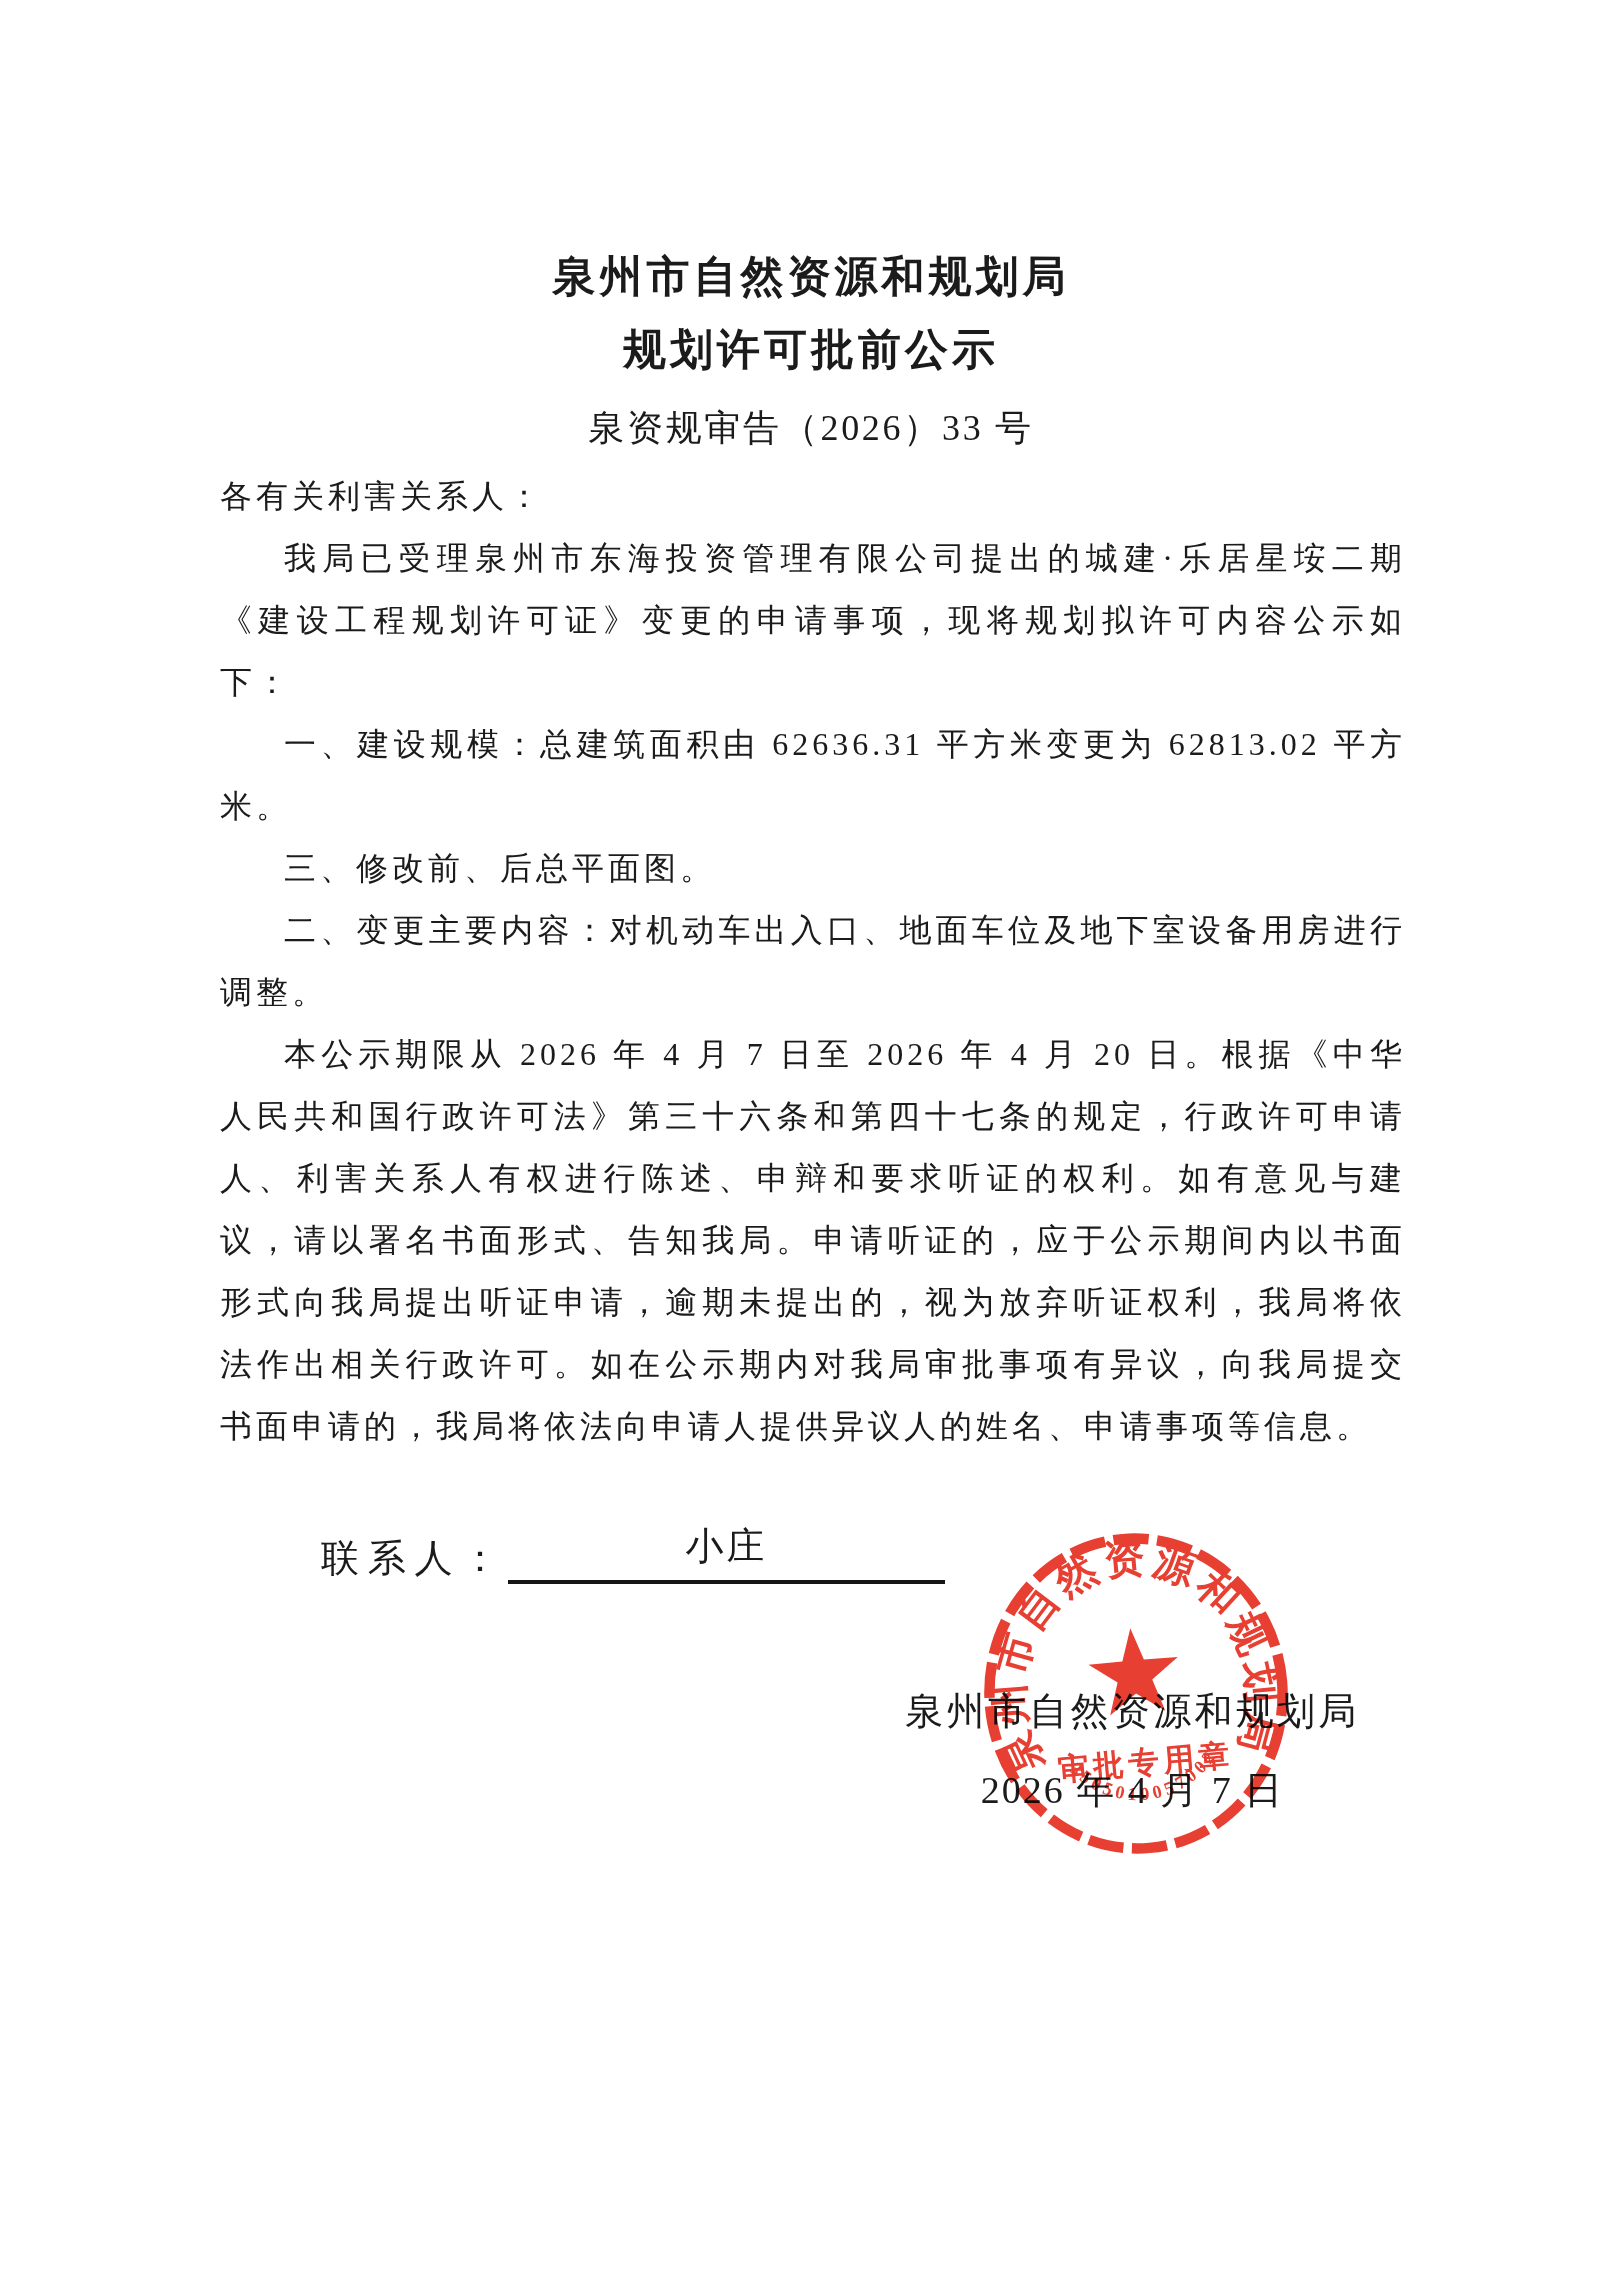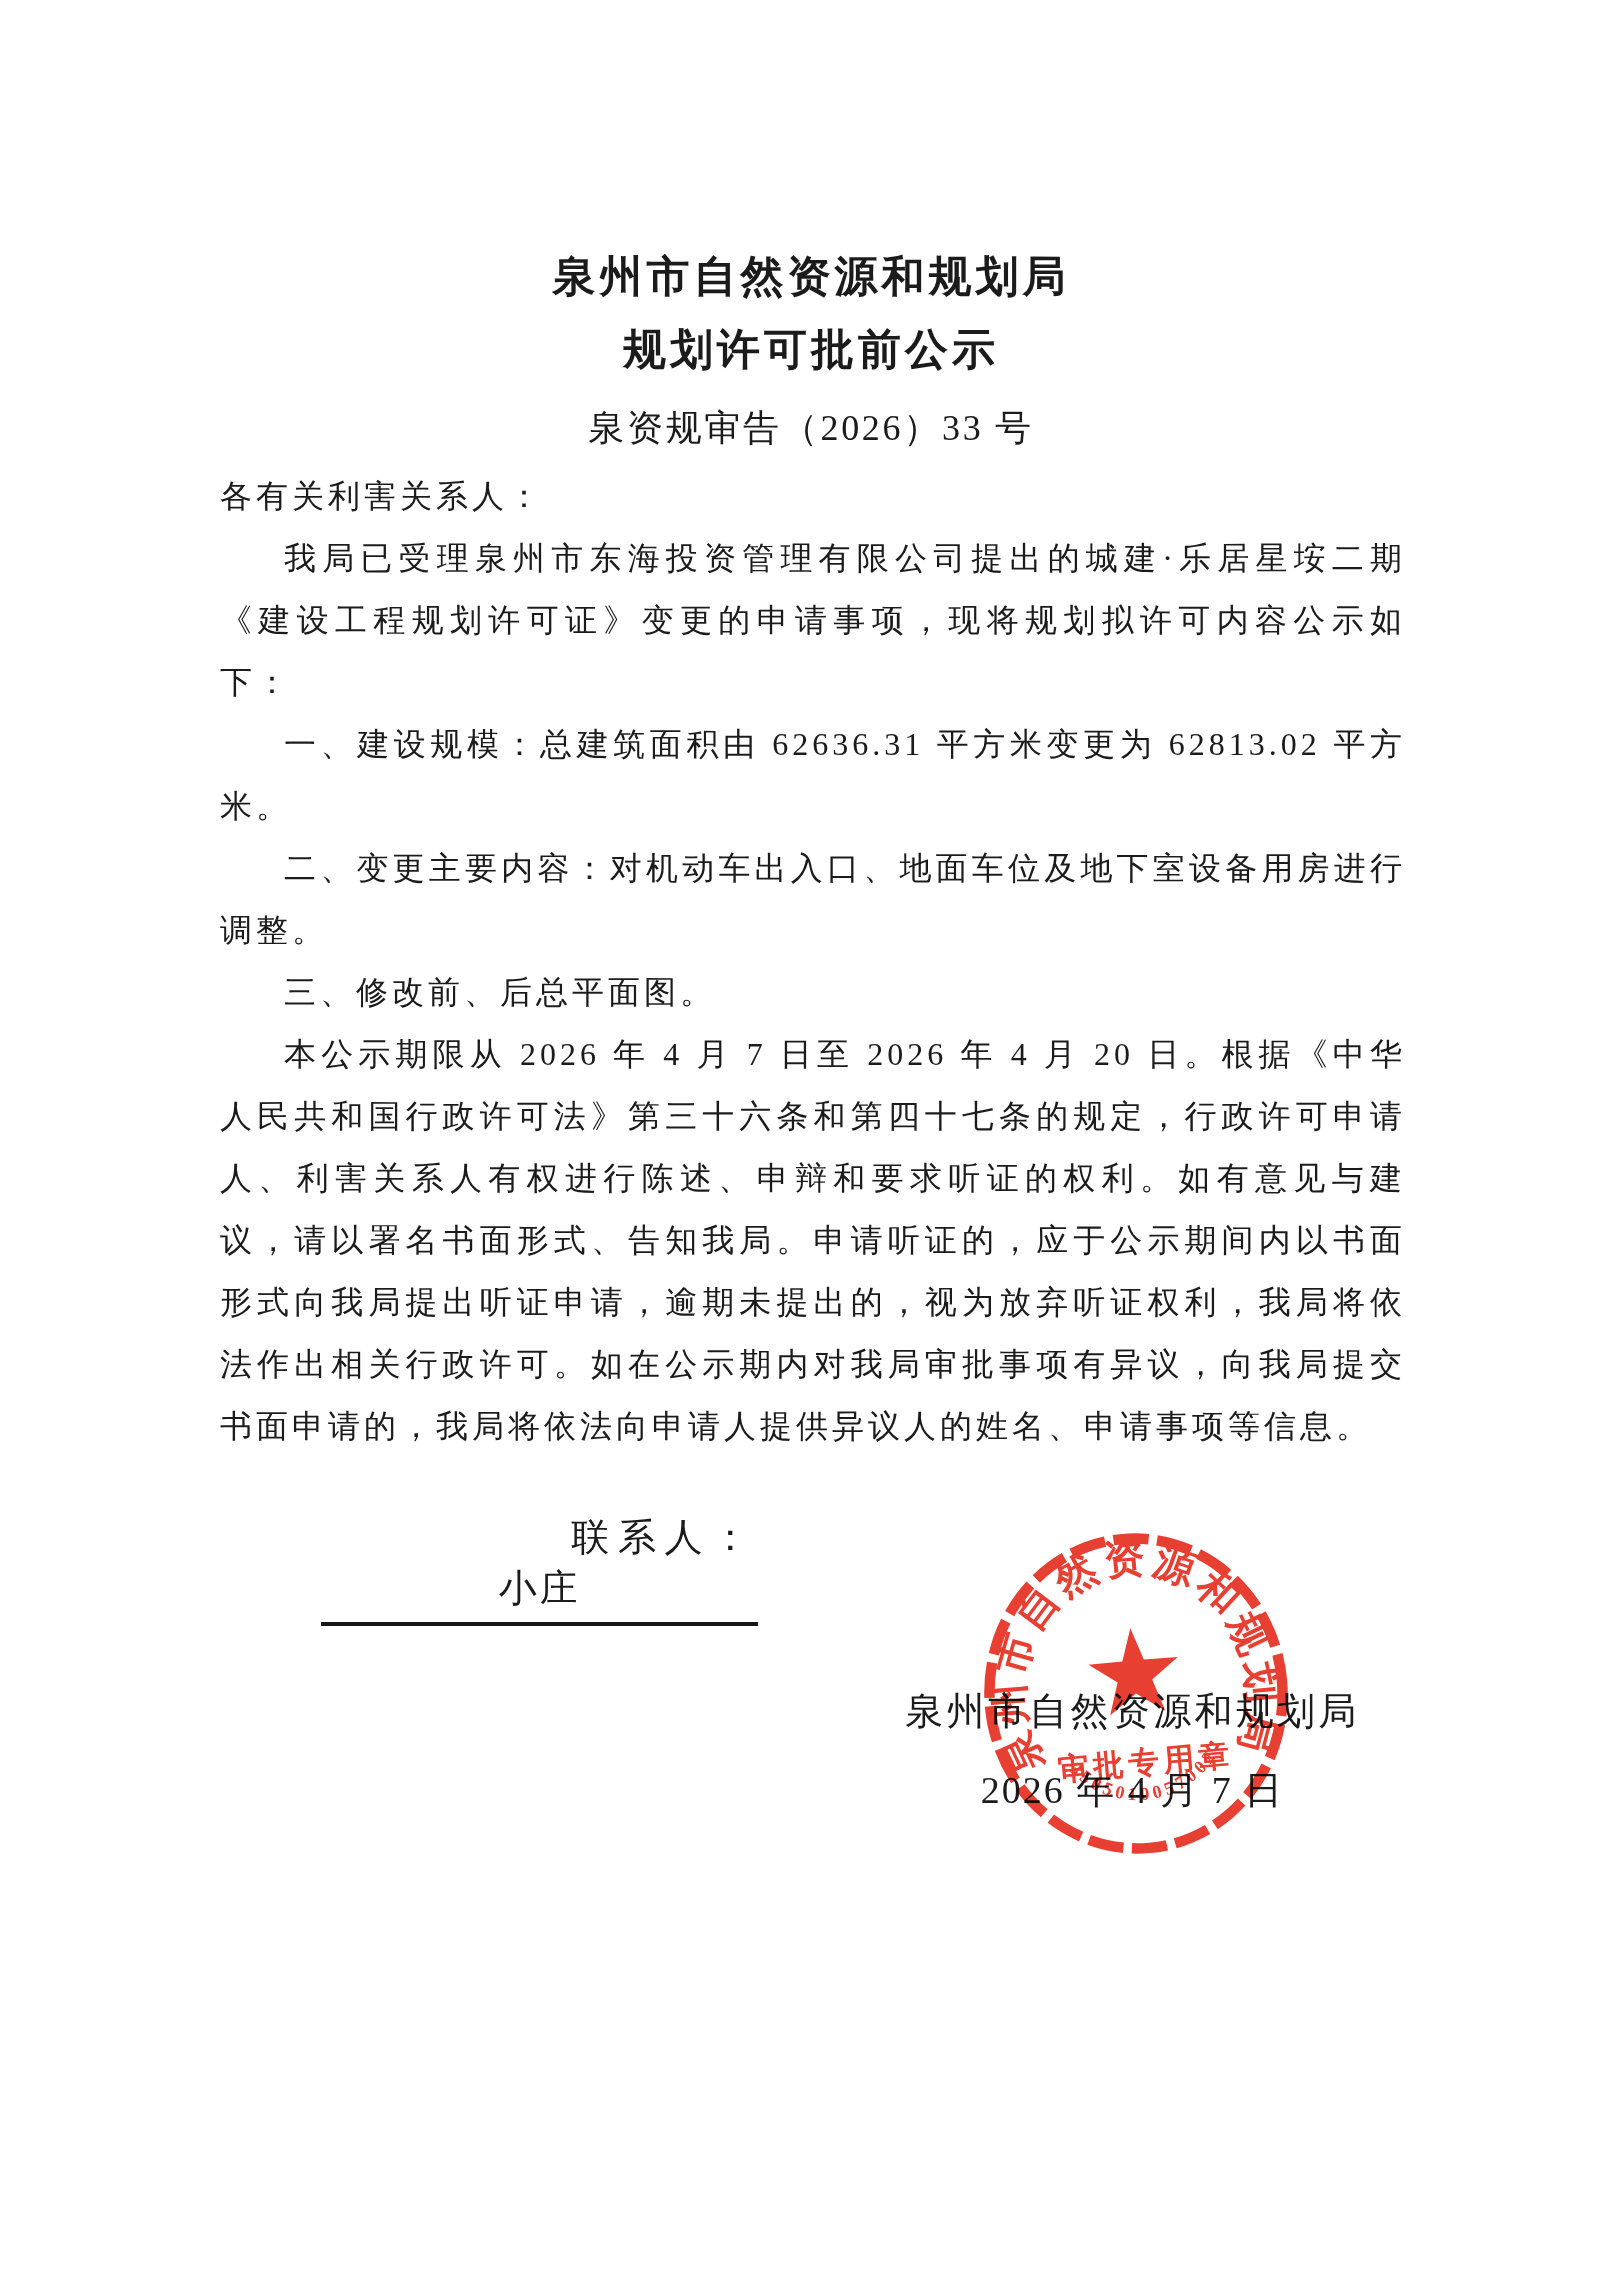--- a/index.html
+++ b/index.html
@@ -21,21 +21,21 @@
   .body-text{
     position:absolute;left:220px;top:465px;width:1186px;
     font-size:32px;line-height:62px;letter-spacing:4px;
     text-align:justify;text-justify:inter-ideograph;
   }
   .body-text p{margin:0;text-indent:2em;}
   .body-text p.salutation{text-indent:0;}
   .contact-block{
     position:absolute;left:321px;top:1512px;font-size:38px;letter-spacing:1.3px;
   }
-  .contact-row{height:72px;display:flex;align-items:flex-end;flex-direction:column;}
+  .contact-row{height:72px;display:flex;align-items:flex-end;}
   .contact-label{letter-spacing:8.7px;white-space:nowrap;}
   .fill-line{
     display:inline-block;text-align:center;
     border-bottom:4px solid #161616;padding-bottom:8px;
     letter-spacing:2.7px;white-space:nowrap;
   }
   .fill-person{width:437px;}
   .fill-phone{width:392px;}
   .signature-block{
     position:absolute;left:819px;top:1686px;width:627px;text-align:center;
@@ -53,22 +53,22 @@
 <body>
 
 <div class="page-title title-1">泉州市自然资源和规划局</div>
 <div class="page-title title-2">规划许可批前公示</div>
 <div class="doc-number">泉资规审告（2026）33 号</div>
 
 <div class="body-text">
   <p class="salutation">各有关利害关系人：</p>
   <p>我局已受理泉州市东海投资管理有限公司提出的城建·乐居星垵二期《建设工程规划许可证》变更的申请事项，现将规划拟许可内容公示如下：</p>
   <p>一、建设规模：总建筑面积由 62636.31 平方米变更为 62813.02 平方米。</p>
+  <p>三、修改前、后总平面图。</p>
   <p>二、变更主要内容：对机动车出入口、地面车位及地下室设备用房进行调整。</p>
-  <p>三、修改前、后总平面图。</p>
   <p>本公示期限从 2026 年 4 月 7 日至 2026 年 4 月 20 日。根据《中华人民共和国行政许可法》第三十六条和第四十七条的规定，行政许可申请人、利害关系人有权进行陈述、申辩和要求听证的权利。如有意见与建议，请以署名书面形式、告知我局。申请听证的，应于公示期间内以书面形式向我局提出听证申请，逾期未提出的，视为放弃听证权利，我局将依法作出相关行政许可。如在公示期内对我局审批事项有异议，向我局提交书面申请的，我局将依法向申请人提供异议人的姓名、申请事项等信息。</p>
 </div>
 
 <div class="contact-block">
   <div class="contact-row">
     <span class="contact-label">联系人：</span>
     <span class="fill-line fill-person">小庄</span>
   </div>
 </div>
 

